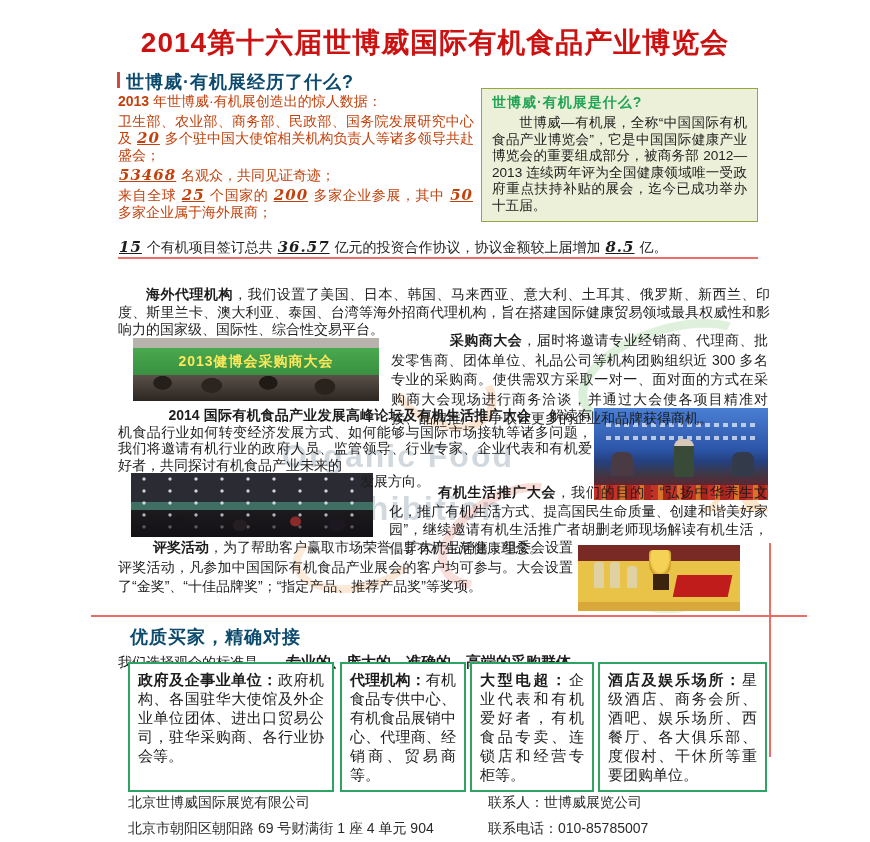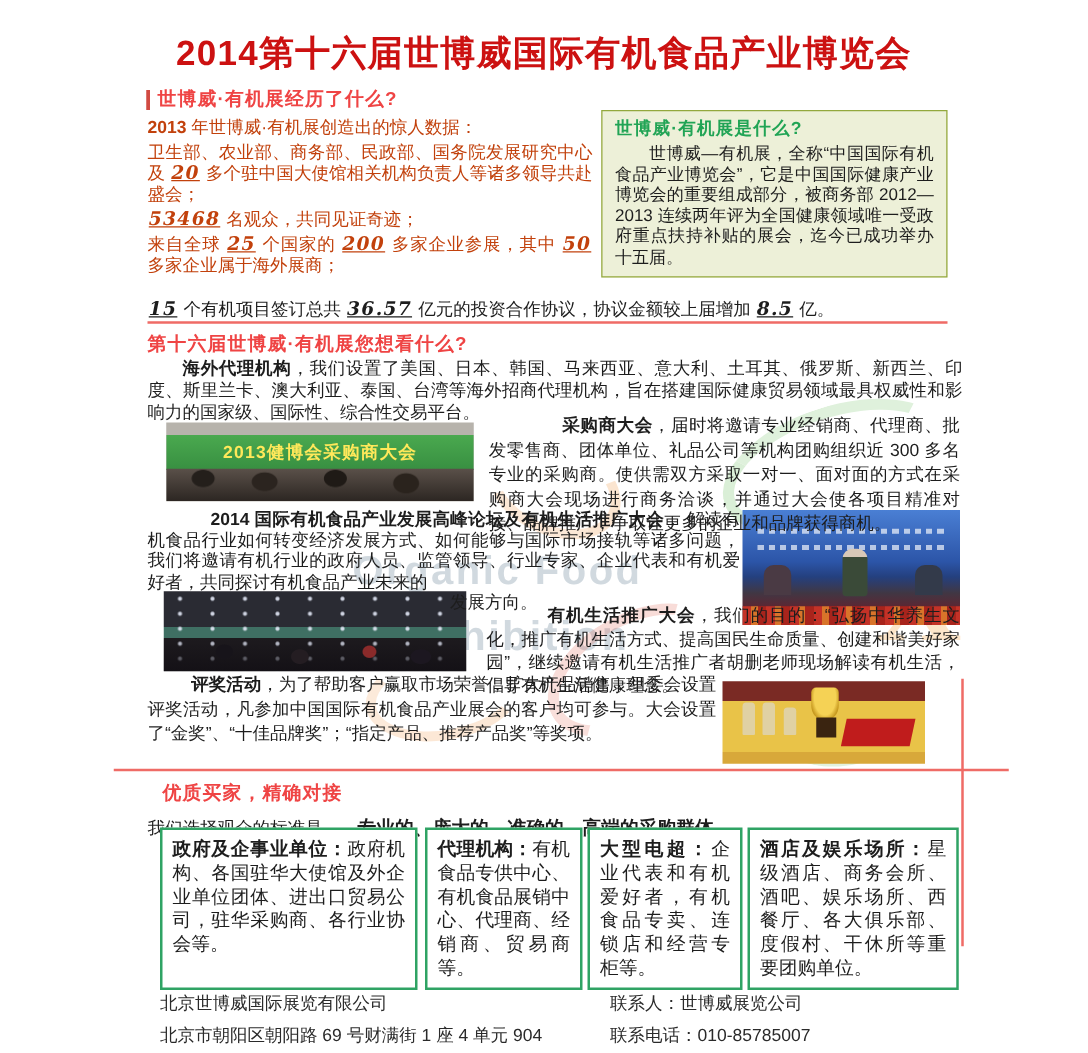--- a/index.html
+++ b/index.html
@@ -1,21 +1,21 @@
 <!DOCTYPE html>
 <html><head>
 <meta charset="utf-8">
 <style>
   html,body{margin:0;padding:0;background:#ffffff;}
   .page{position:relative;width:870px;height:842px;background:#ffffff;overflow:hidden;
         font-family:"Liberation Sans","DejaVu Sans",sans-serif;color:#222;}
   .title{position:absolute;top:24px;left:0;width:870px;text-align:center;
          font-size:28px;font-weight:bold;color:#cc1111;letter-spacing:1px;z-index:2;}
   .red-bar{position:absolute;left:117px;top:72px;width:3px;height:16px;background:#d14a42;z-index:2;}
-  .sec-head{position:absolute;font-size:15px;font-weight:bold;color:#ef4444;letter-spacing:1px;z-index:2;}
+  .sec-head{position:absolute;font-size:18px;font-weight:bold;color:#0c4a6e;letter-spacing:1px;z-index:2;}
   #h1{left:126px;top:70px;}
   #h2{left:118px;top:266px;}
   #h3{left:130px;top:625px;}
   .stats{position:absolute;left:118px;top:93px;width:356px;font-size:14px;line-height:17px;
          color:#c2410c;text-align:justify;z-index:2;}
   .stats p{margin:0 0 3px 0;}
   .num{font-family:"DejaVu Serif",serif;font-style:italic;font-weight:bold;
        text-decoration:underline;letter-spacing:1px;padding:0 1px;font-size:15px;}
   .b{font-weight:bold;}
   .about-box{position:absolute;left:481px;top:88px;width:255px;background:#edf0d8;
@@ -146,21 +146,20 @@
 
   <div class="about-box">
     <h3>世博威·有机展是什么?</h3>
     <p>世博威—有机展，全称“中国国际有机食品产业博览会”，它是中国国际健康产业博览会的重要组成部分，被商务部 2012—2013 连续两年评为全国健康领域唯一受政府重点扶持补贴的展会，迄今已成功举办十五届。</p>
   </div>
 
   <p class="para" id="line15"><span class="num">15</span><span> 个有机项目签订总共 </span><span class="num">36.57</span><span> 亿元的投资合作协议，协议金额较上届增加 </span><span class="num">8.5</span><span> 亿。</span></p>
 
   <div class="redline" id="rl1"></div>
 
-  <div class="sec-head" id="h2">第十六届世博威·有机展您想看什么?</div>
 
   <p class="para" id="p1"><span class="b">海外代理机构</span><span>，我们设置了美国、日本、韩国、马来西亚、意大利、土耳其、俄罗斯、新西兰、印度、斯里兰卡、澳大利亚、泰国、台湾等海外招商代理机构，旨在搭建国际健康贸易领域最具权威性和影响力的国家级、国际性、综合性交易平台。</span></p>
 
   <div class="photo" id="ph1">
     <div class="ph1-banner">
         <span>2013健博会采购商大会</span>
       </div>
     <div class="ph1-crowd"></div>
   </div>
 

